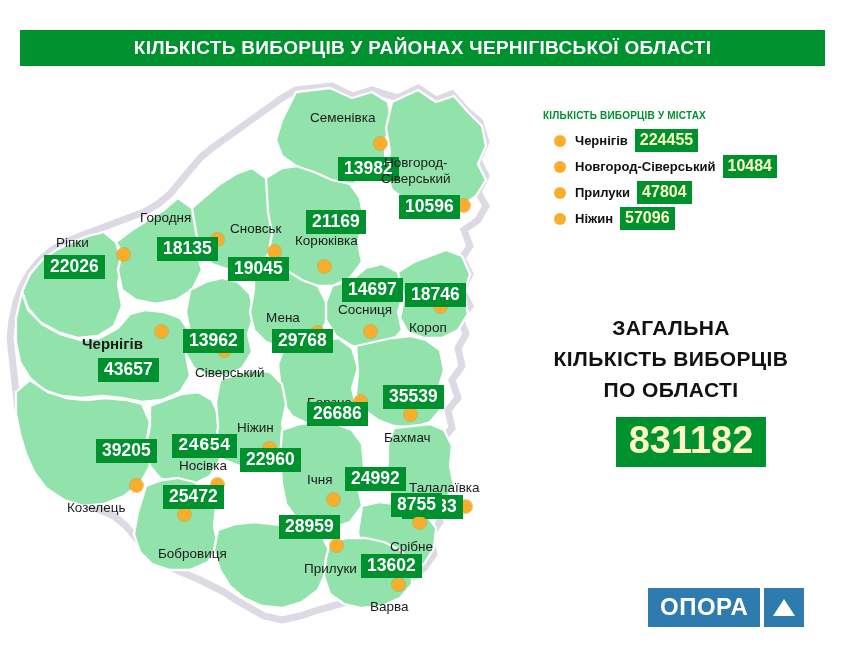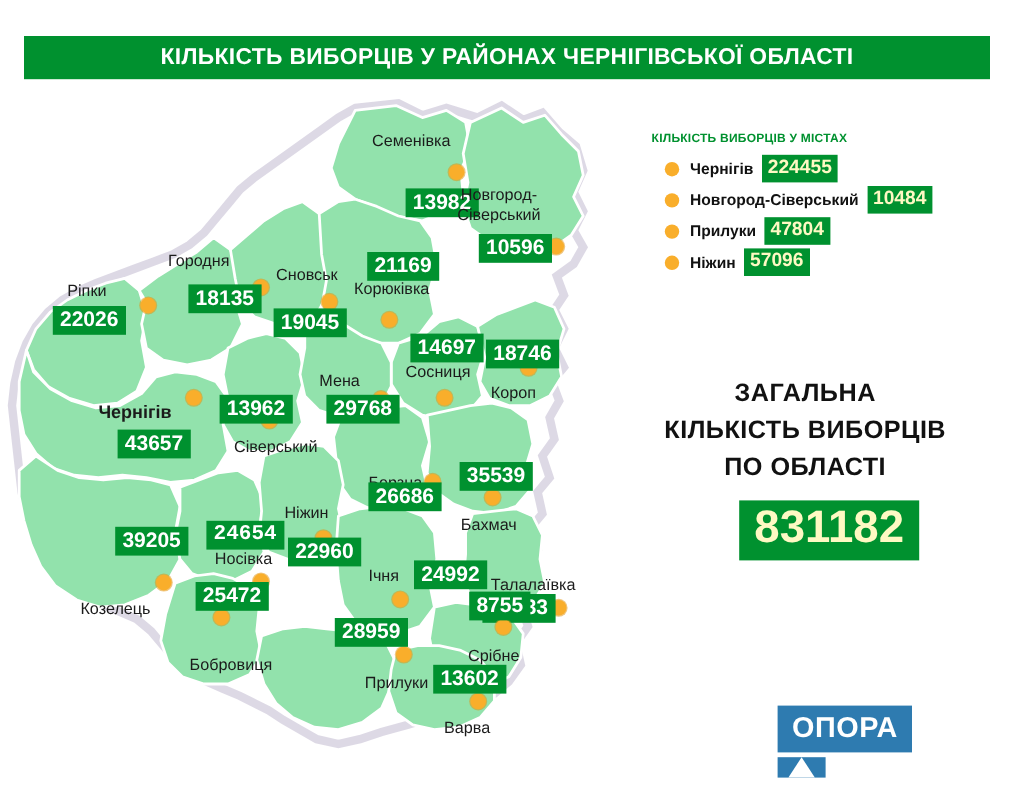--- a/index.html
+++ b/index.html
@@ -38,21 +38,21 @@
     padding:1px 5px 2px 5px;white-space:nowrap;line-height:1.2;}
 
   
   #total{position:absolute;left:512px;top:312px;width:318px;text-align:center;}
   #total .line{font-size:21px;font-weight:bold;color:#111;letter-spacing:.4px;
     line-height:1.48;white-space:nowrap;}
   #total-value{display:inline-block;margin-top:12px;background:#00912F;color:#fef9c3;
     font-size:38px;font-weight:bold;padding:2px 13px 4px 13px;line-height:1.15;margin-left:40px;}
 
   
-  #logo{position:absolute;left:648px;top:588px;display:flex;align-items:stretch;gap:4px;flex-direction:column;}
+  #logo{position:absolute;left:648px;top:588px;display:flex;align-items:stretch;gap:4px;}
   #logo-word{background:#2E7BB0;color:#ffffff;font-size:24px;font-weight:bold;
     letter-spacing:.5px;padding:4px 12px 5px 12px;line-height:1.25;}
   #logo-mark{background:#2E7BB0;width:40px;display:flex;align-items:center;
     justify-content:center;}
   #logo-tri{width:0;height:0;border-left:11px solid transparent;
     border-right:11px solid transparent;border-bottom:17px solid #ffffff;}
 </style>
 </head>
 <body>
 

